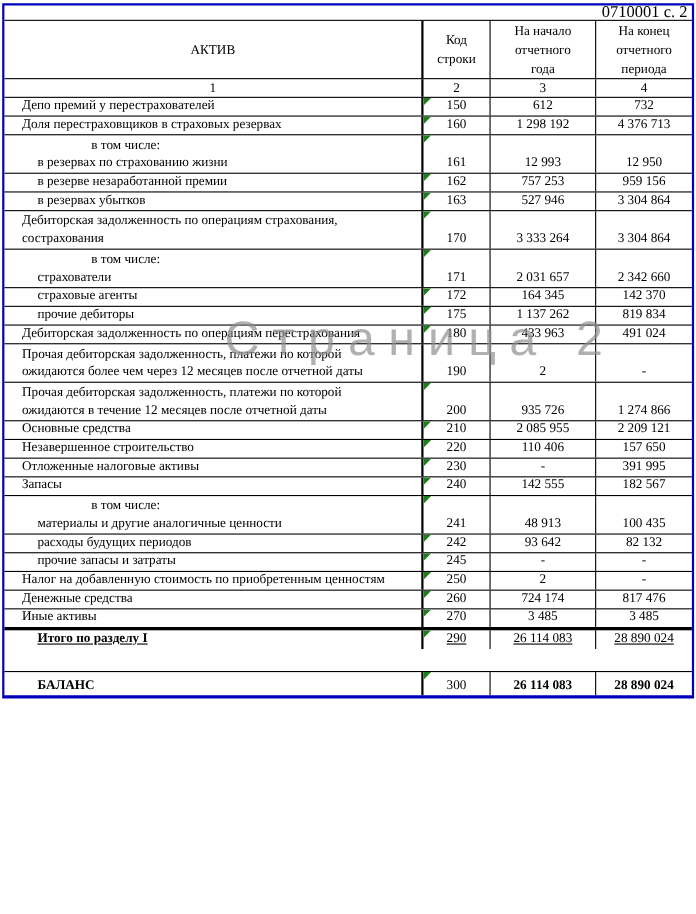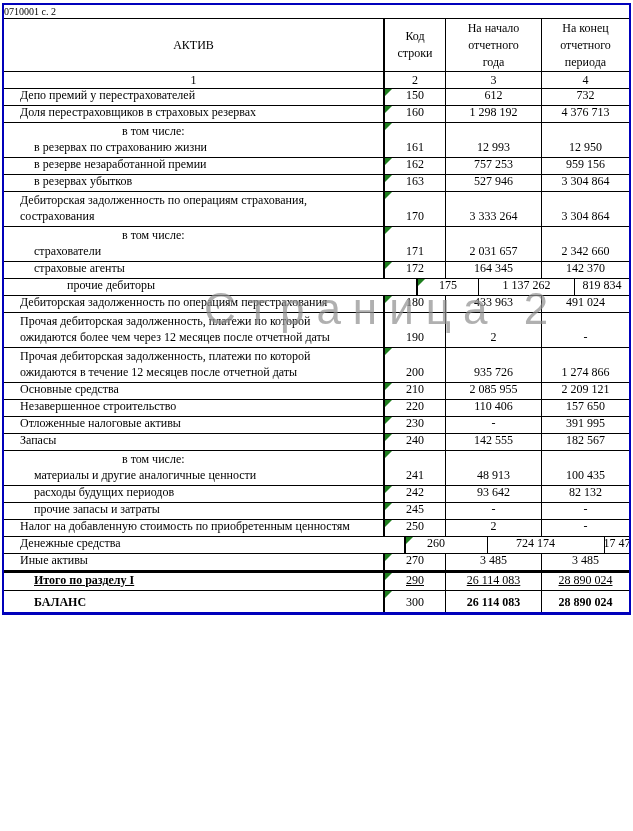--- a/index.html
+++ b/index.html
@@ -10,24 +10,24 @@
   .row{display:flex;box-sizing:border-box;align-items:stretch;}
   .row + .row{border-top:1px solid #000;}
   .row.thick-top{border-top:3px solid #000;}
   .cell{box-sizing:border-box;display:flex;overflow:hidden;}
   .c-label{width:379px;flex-direction:column;justify-content:flex-end;padding-bottom:2px;}
   .c-code{width:62px;border-left:2px solid #000;position:relative;
           align-items:flex-end;justify-content:center;padding-bottom:2px;}
   .c-v1{width:96px;border-left:1px solid #000;align-items:flex-end;justify-content:center;padding-bottom:2px;}
   .c-v2{flex:1;border-left:1px solid #000;align-items:flex-end;justify-content:center;padding-bottom:2px;}
   .line{line-height:16px;white-space:nowrap;}
-  .ind0{padding-left:16px;} .ind1{padding-left:30px;} .ind2{padding-left:118px;}
+  .ind0{padding-left:16px;} .ind1{padding-left:30px;} .ind2{padding-left:79px;}
   .corner{height:13px;}
-  .corner .cell{flex:1;align-items:center;padding-right:4px;
-                font-size:10px;line-height:11px;}
+  .corner .cell{flex:1;justify-content:flex-end;align-items:center;padding-right:4px;
+                font-size:15px;line-height:11px;}
   .hdr{height:53px;}
   .hdr .cell, .nums .cell{align-items:center;justify-content:center;text-align:center;
         flex-direction:row;padding:0;}
   .pre{white-space:pre-line;line-height:17px;}
   .nums{height:17px;}
   .bold{font-weight:bold;}
   .marker{position:absolute;top:0;left:0;width:0;height:0;
           border-top:7px solid #1e7e1e;border-right:7px solid transparent;}
   .watermark{position:absolute;left:204px;top:284px;z-index:5;pointer-events:none;
              font-family:"Liberation Sans", sans-serif;font-size:44px;letter-spacing:12px;
@@ -192,21 +192,21 @@
           <div class="marker"></div>
           <div class="line">172</div>
         </div>
         <div class="cell c-v1">
           <div class="line">164 345</div>
         </div>
         <div class="cell c-v2">
           <div class="line">142 370</div>
         </div>
       </div>
-      <div class="row body" style="height: 17px; padding-left: 33px;">
+      <div class="row body" style="height: 17px;">
         <div class="cell c-label">
           <div class="line ind1">прочие дебиторы</div>
         </div>
         <div class="cell c-code">
           <div class="marker"></div>
           <div class="line">175</div>
         </div>
         <div class="cell c-v1">
           <div class="line">1 137 262</div>
         </div>
@@ -374,21 +374,21 @@
           <div class="marker"></div>
           <div class="line">250</div>
         </div>
         <div class="cell c-v1">
           <div class="line">2</div>
         </div>
         <div class="cell c-v2">
           <div class="line">-</div>
         </div>
       </div>
-      <div class="row body" style="height: 17px; gap: 21px;">
+      <div class="row body" style="height: 17px;">
         <div class="cell c-label">
           <div class="line ind0">Денежные средства</div>
         </div>
         <div class="cell c-code">
           <div class="marker"></div>
           <div class="line">260</div>
         </div>
         <div class="cell c-v1">
           <div class="line">724 174</div>
         </div>
@@ -419,21 +419,21 @@
           <div class="marker"></div>
           <div class="line">290</div>
         </div>
         <div class="cell c-v1">
           <div class="line">26 114 083</div>
         </div>
         <div class="cell c-v2">
           <div class="line">28 890 024</div>
         </div>
       </div>
-      <div class="row body" style="height: 22px;">
+      <div class="row body" style="height: 22px; margin-top: 20px;">
         <div class="cell c-label">
           <div class="line ind1 bold">БАЛАНС</div>
         </div>
         <div class="cell c-code">
           <div class="marker"></div>
           <div class="line">300</div>
         </div>
         <div class="cell c-v1 bold">
           <div class="line">26 114 083</div>
         </div>

